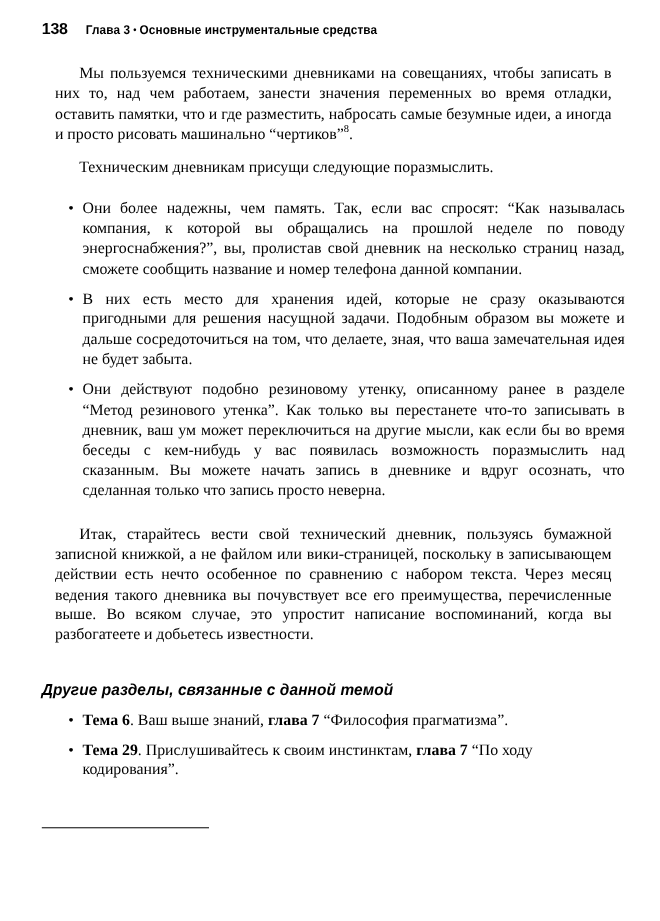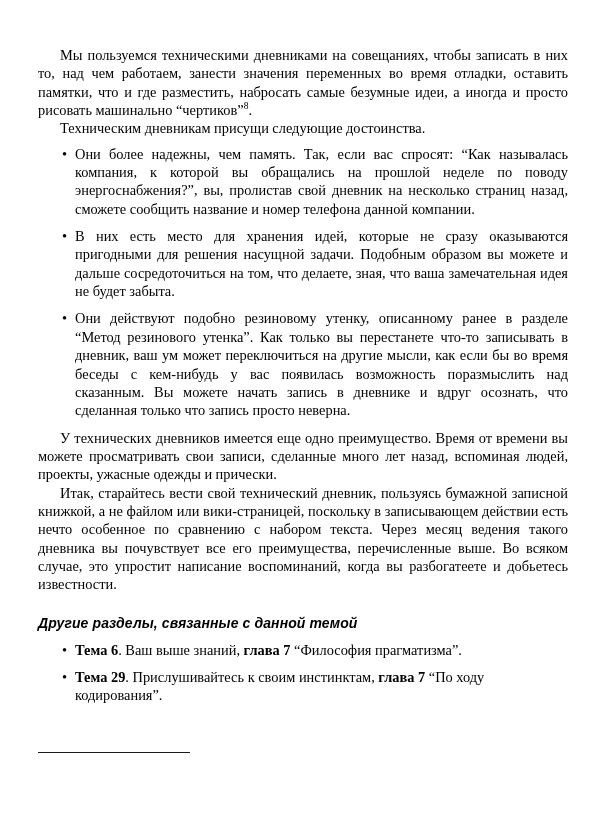--- a/index.html
+++ b/index.html
@@ -56,21 +56,21 @@
 
   
   .column {
     position: absolute;
     left: 38px;
     top: 46px;
     width: 530px;
   }
 
   p.body-par {
-    margin: 0;
+    margin: 12px;
     font-size: 14.4px;
     line-height: 18.35px;
     text-align: justify;
     text-indent: 22px;
     hyphens: manual;
     word-spacing: -0.1px;
   }
 
   ul.bullets {
     list-style: none;
@@ -165,47 +165,52 @@
     vertical-align: super;
     line-height: 0;
     margin-right: 2.5px;
   }
 </style>
 </head>
 <body>
 
 <div class="page">
 
+  <div class="running-head">
+    <span class="folio">138</span>
+    <span class="head-chapter">
+      <span>Глава 3</span><span class="head-sep">•</span><span>Основные инструментальные средства</span>
+    </span>
+  </div>
 
   <div class="column">
 
     <p class="body-par"><span>Мы пользуемся техническими дневниками на совещаниях, чтобы записать в них то, над чем работаем, занести значения переменных во время отладки, оставить памятки, что и где разместить, набросать самые безумные идеи, а иногда и просто рисовать машинально “чертиков”</span><sup class="fn-ref">8</sup><span>.</span></p>
 
-    <p class="body-par">Техническим дневникам присущи следующие достоинства.</p>
+    <p class="body-par">Техническим дневникам присущи следующие поразмыслить.</p>
 
     <div class="gap-before-list"></div>
 
     <ul class="bullets">
       <li>
         <span class="dot">•</span>
         <span>Они более надежны, чем память. Так, если вас спросят: “Как называлась компания, к которой вы обращались на прошлой неделе по поводу энергоснабжения?”, вы, пролистав свой дневник на несколько страниц назад, сможете сообщить название и номер телефона данной компании.</span>
       </li>
       <li>
         <span class="dot">•</span>
         <span>В них есть место для хранения идей, которые не сразу оказываются пригодными для решения насущной задачи. Подобным образом вы можете и дальше сосредоточиться на том, что делаете, зная, что ваша замечательная идея не будет забыта.</span>
       </li>
       <li>
         <span class="dot">•</span>
         <span>Они действуют подобно резиновому утенку, описанному ранее в разделе “Метод резинового утенка”. Как только вы перестанете что-то записывать в дневник, ваш ум может переключиться на другие мысли, как если бы во время беседы с кем-нибудь у вас появилась возможность поразмыслить над сказанным. Вы можете начать запись в дневнике и вдруг осознать, что сделанная только что запись просто неверна.</span>
       </li>
     </ul>
 
     <div class="gap-after-list"></div>
 
-    <p class="body-par">У технических дневников имеется еще одно преимущество. Время от времени вы можете просматривать свои записи, сделанные много лет назад, вспоминая людей, проекты, ужасные одежды и прически.</p>
     <p class="body-par">Итак, старайтесь вести свой технический дневник, пользуясь бумажной записной книжкой, а не файлом или вики-страницей, поскольку в записывающем действии есть нечто особенное по сравнению с набором текста. Через месяц ведения такого дневника вы почувствует все его преимущества, перечисленные выше. Во всяком случае, это упростит написание воспоминаний, когда вы разбогатеете и добьетесь известности.</p>
 
     <div style="height:20px"></div>
 
     <h2 class="subhead">Другие разделы, связанные с данной темой</h2>
 
     <div style="height:9px"></div>
 
     <ul class="ref-bullets">
       <li>

